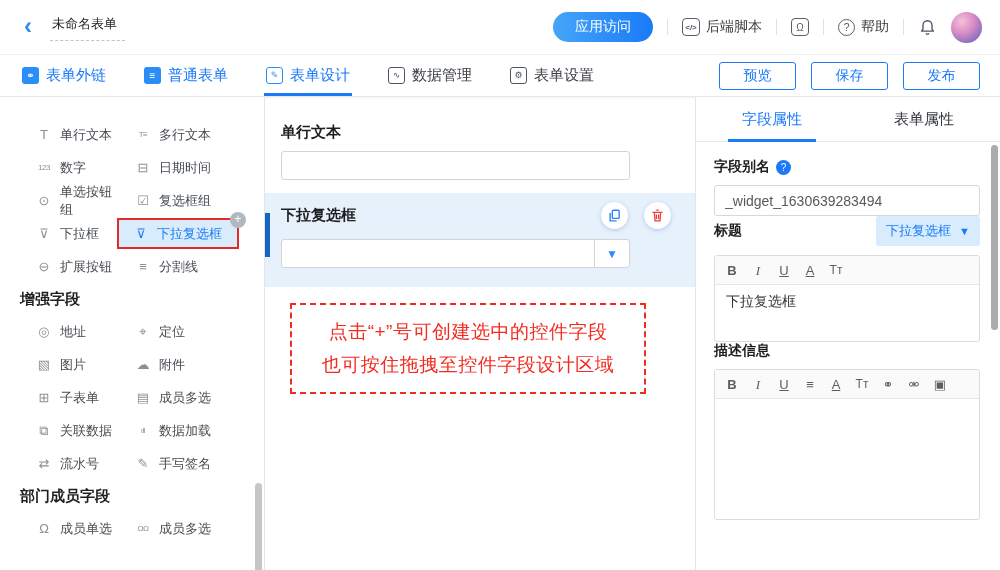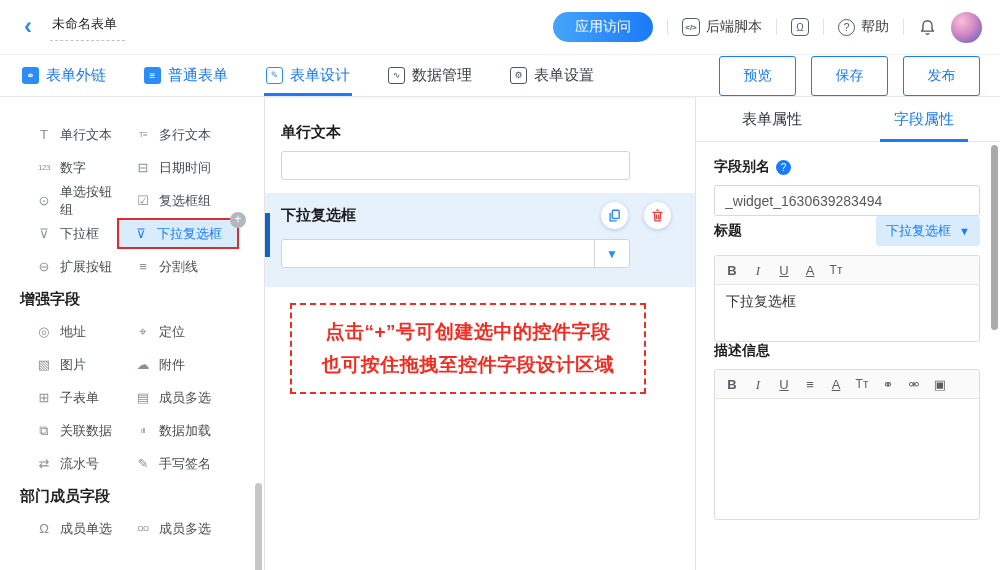--- a/index.html
+++ b/index.html
@@ -34,21 +34,21 @@
     position:relative; padding:0 2px; }
   .nav-tab.blue { color:#1a7af8; }
   .nav-tab.active { color:#1a7af8; }
   .nav-tab.active::after { content:""; position:absolute; left:0; right:0; bottom:0; height:3px; background:#1a7af8; }
   .nav-ic { width:17px; height:17px; border-radius:3px; display:inline-flex; align-items:center;
     justify-content:center; font-size:10px; line-height:1; }
   .nav-ic.solid { background:#2b8df8; color:#fff; }
   .nav-ic.outline { border:1.4px solid #2b8df8; color:#2b8df8; font-size:9px; }
   .nav-ic.plain { border:1.4px solid #4d5562; color:#4d5562; font-size:9px; }
   #nav-buttons { display:flex; gap:15px; }
-  .nav-btn { width:77px; height:40px; background:#fff; border:1px solid #1a7af8; border-radius:3px;
+  .nav-btn { width:77px; height:28px; background:#fff; border:1px solid #1a7af8; border-radius:3px;
     color:#1a7af8; font-size:14px; cursor:pointer; font-family:inherit; }
 
   
   .main { flex:1; display:flex; min-height:0; }
 
   
   .sidebar { width:265px; flex:0 0 265px; border-right:1px solid #e4e4e4; padding:21px 8px 0 20px;
     position:relative; overflow:hidden; background:#fff; }
   .sb-head { font-size:15px; font-weight:700; color:#1f1f1f; line-height:20px; margin:6px 0 6px 0; }
   .sb-head:first-child { margin-top:0; }
@@ -75,21 +75,21 @@
   .cv-selected .bar { position:absolute; left:0; top:20px; width:5px; height:44px; background:#1365c1; }
   .cv-sel-head { display:flex; align-items:center; justify-content:space-between; width:390px; }
   .cv-actions { display:flex; gap:16px; }
   .act-circle { width:27px; height:27px; border-radius:50%; background:#fff; display:flex; align-items:center;
     justify-content:center; box-shadow:0 1px 4px rgba(30,80,160,0.25); cursor:pointer; }
   .combo { margin-top:10px; width:349px; height:29px; display:flex; border:1px solid #d4d4d4; border-radius:3px; background:#fff; }
   .combo input { flex:1; border:none; outline:none; padding:0 8px; min-width:0; font-family:inherit; background:transparent; }
   .combo .caret-box { flex:0 0 35px; border-left:1px solid #d4d4d4; display:flex; align-items:center;
     justify-content:center; color:#2b8df8; font-size:12px; cursor:pointer; }
   .tip-box { margin:16px 0 0 25px; width:356px; height:91px; border:2px dashed #f32c22; display:flex;
-    flex-direction:column; align-items:center; justify-content:center;font-weight:bold; }
+    flex-direction:column; align-items:center; justify-content:center; }
   .tip-line { color:#f32c22; font-size:19px; line-height:1.7; letter-spacing:0.5px; white-space:nowrap; }
 
   
   .panel { width:304px; flex:0 0 304px; background:#fff; position:relative; overflow:hidden; }
   .pn-tabs { height:45px; display:flex; border-bottom:1px solid #e8e8e8; }
   .pn-tab { flex:1; display:flex; align-items:center; justify-content:center; font-size:15px; color:#33373c;
     cursor:pointer; position:relative; }
   .pn-tab.active { color:#1a7af8; }
   .pn-tab.active::after { content:""; position:absolute; bottom:-1px; left:50%; transform:translateX(-50%);
     width:88px; height:3px; background:#1a7af8; }
@@ -325,22 +325,22 @@
       </div>
 
       <div class="tip-box">
         <div class="tip-line">点击“+”号可创建选中的控件字段</div>
         <div class="tip-line">也可按住拖拽至控件字段设计区域</div>
       </div>
     </section>
 
     <aside class="panel">
       <div class="pn-tabs">
+        <div class="pn-tab active">字段属性</div>
         <div class="pn-tab">表单属性</div>
-        <div class="pn-tab active">字段属性</div>
       </div>
       <div class="pn-body">
         <div class="pn-row">
           <span class="pn-label">字段别名</span>
           <span class="help-dot">?</span>
         </div>
         <input class="pn-input" readonly="" value="_widget_1630639283494" style="">
 
         <div class="title-row">
           <span class="pn-label">标题</span>

